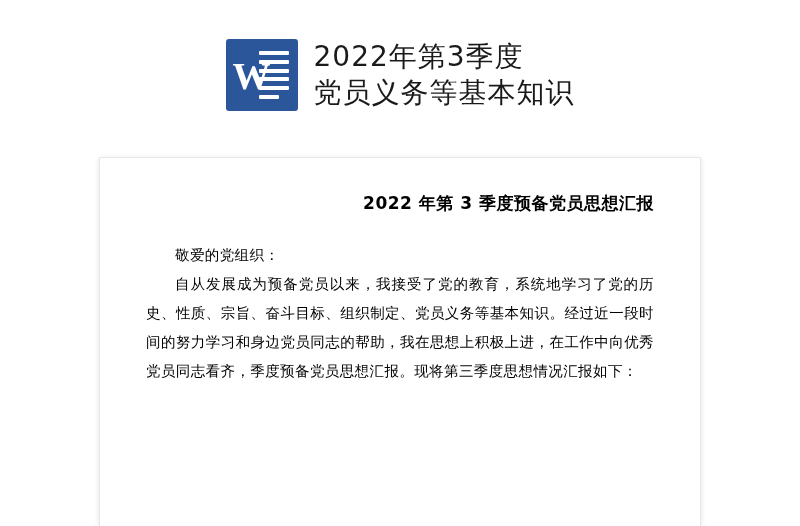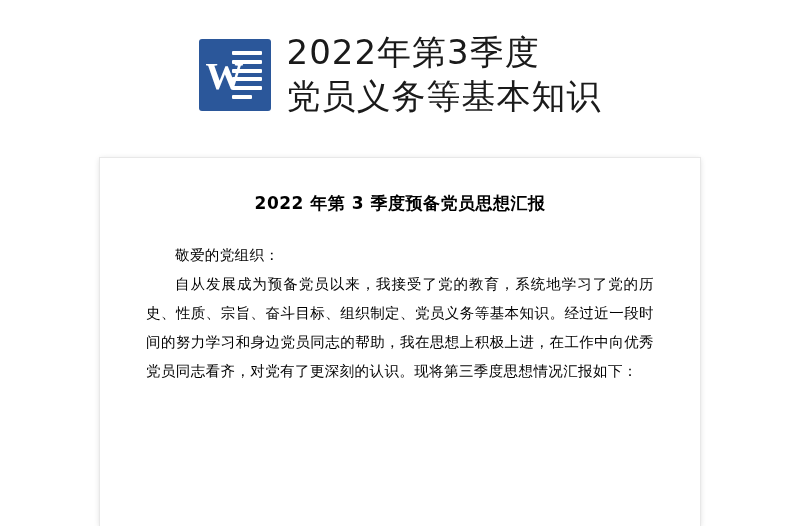--- a/index.html
+++ b/index.html
@@ -65,21 +65,21 @@
   .word-icon .lines i {
     display: block;
     height: 4px;
     background: #ffffff;
     border-radius: 1px;
   }
   .word-icon .lines i.short { width: 68%; }
 
   .header-title {
     color: #1a1a1a;
-    font-size: 34px;
+    font-size: 28px;
     line-height: 1.28;
     letter-spacing: 1px;
     font-family: "DejaVu Sans", sans-serif;
     font-weight: 500;
     max-width: 520px;
   }
   .header-title .line { display: block; white-space: nowrap; }
 
   
   .sheet {
@@ -89,21 +89,21 @@
     width: 600px;
     height: 368px;
     background: #ffffff;
     box-shadow: 0 0 0 1px #e8e8e8, 0 1px 6px rgba(0,0,0,0.16);
     overflow: hidden;
   }
   .doc-inner {
     padding: 34px 46px 0 46px;
   }
   .doc-title {
-    text-align: center;
+    text-align: right;
     font-family: "DejaVu Sans", sans-serif;
     font-weight: bold;
     font-size: 17px;
     color: #000000;
     letter-spacing: 0.5px;
     margin-bottom: 26px;
   }
   .doc-p {
     font-family: "DejaVu Sans", sans-serif;
     font-size: 14.5px;
@@ -135,17 +135,17 @@
     <div class="header-title">
       <span class="line">2022年第3季度</span>
       <span class="line">党员义务等基本知识</span>
     </div>
   </div>
 
   <div class="sheet">
     <div class="doc-inner">
       <div class="doc-title">2022 年第 3 季度预备党员思想汇报</div>
       <p class="doc-p indent">敬爱的党组织：</p>
-      <p class="doc-p indent">自从发展成为预备党员以来，我接受了党的教育，系统地学习了党的历史、性质、宗旨、奋斗目标、组织制定、党员义务等基本知识。经过近一段时间的努力学习和身边党员同志的帮助，我在思想上积极上进，在工作中向优秀党员同志看齐，对党有了更深刻的认识。现将第三季度思想情况汇报如下：</p>
+      <p class="doc-p indent">自从发展成为预备党员以来，我接受了党的教育，系统地学习了党的历史、性质、宗旨、奋斗目标、组织制定、党员义务等基本知识。经过近一段时间的努力学习和身边党员同志的帮助，我在思想上积极上进，在工作中向优秀党员同志看齐，季度预备党员思想汇报。现将第三季度思想情况汇报如下：</p>
     </div>
   </div>
 
 </div>
 
 </body></html>

